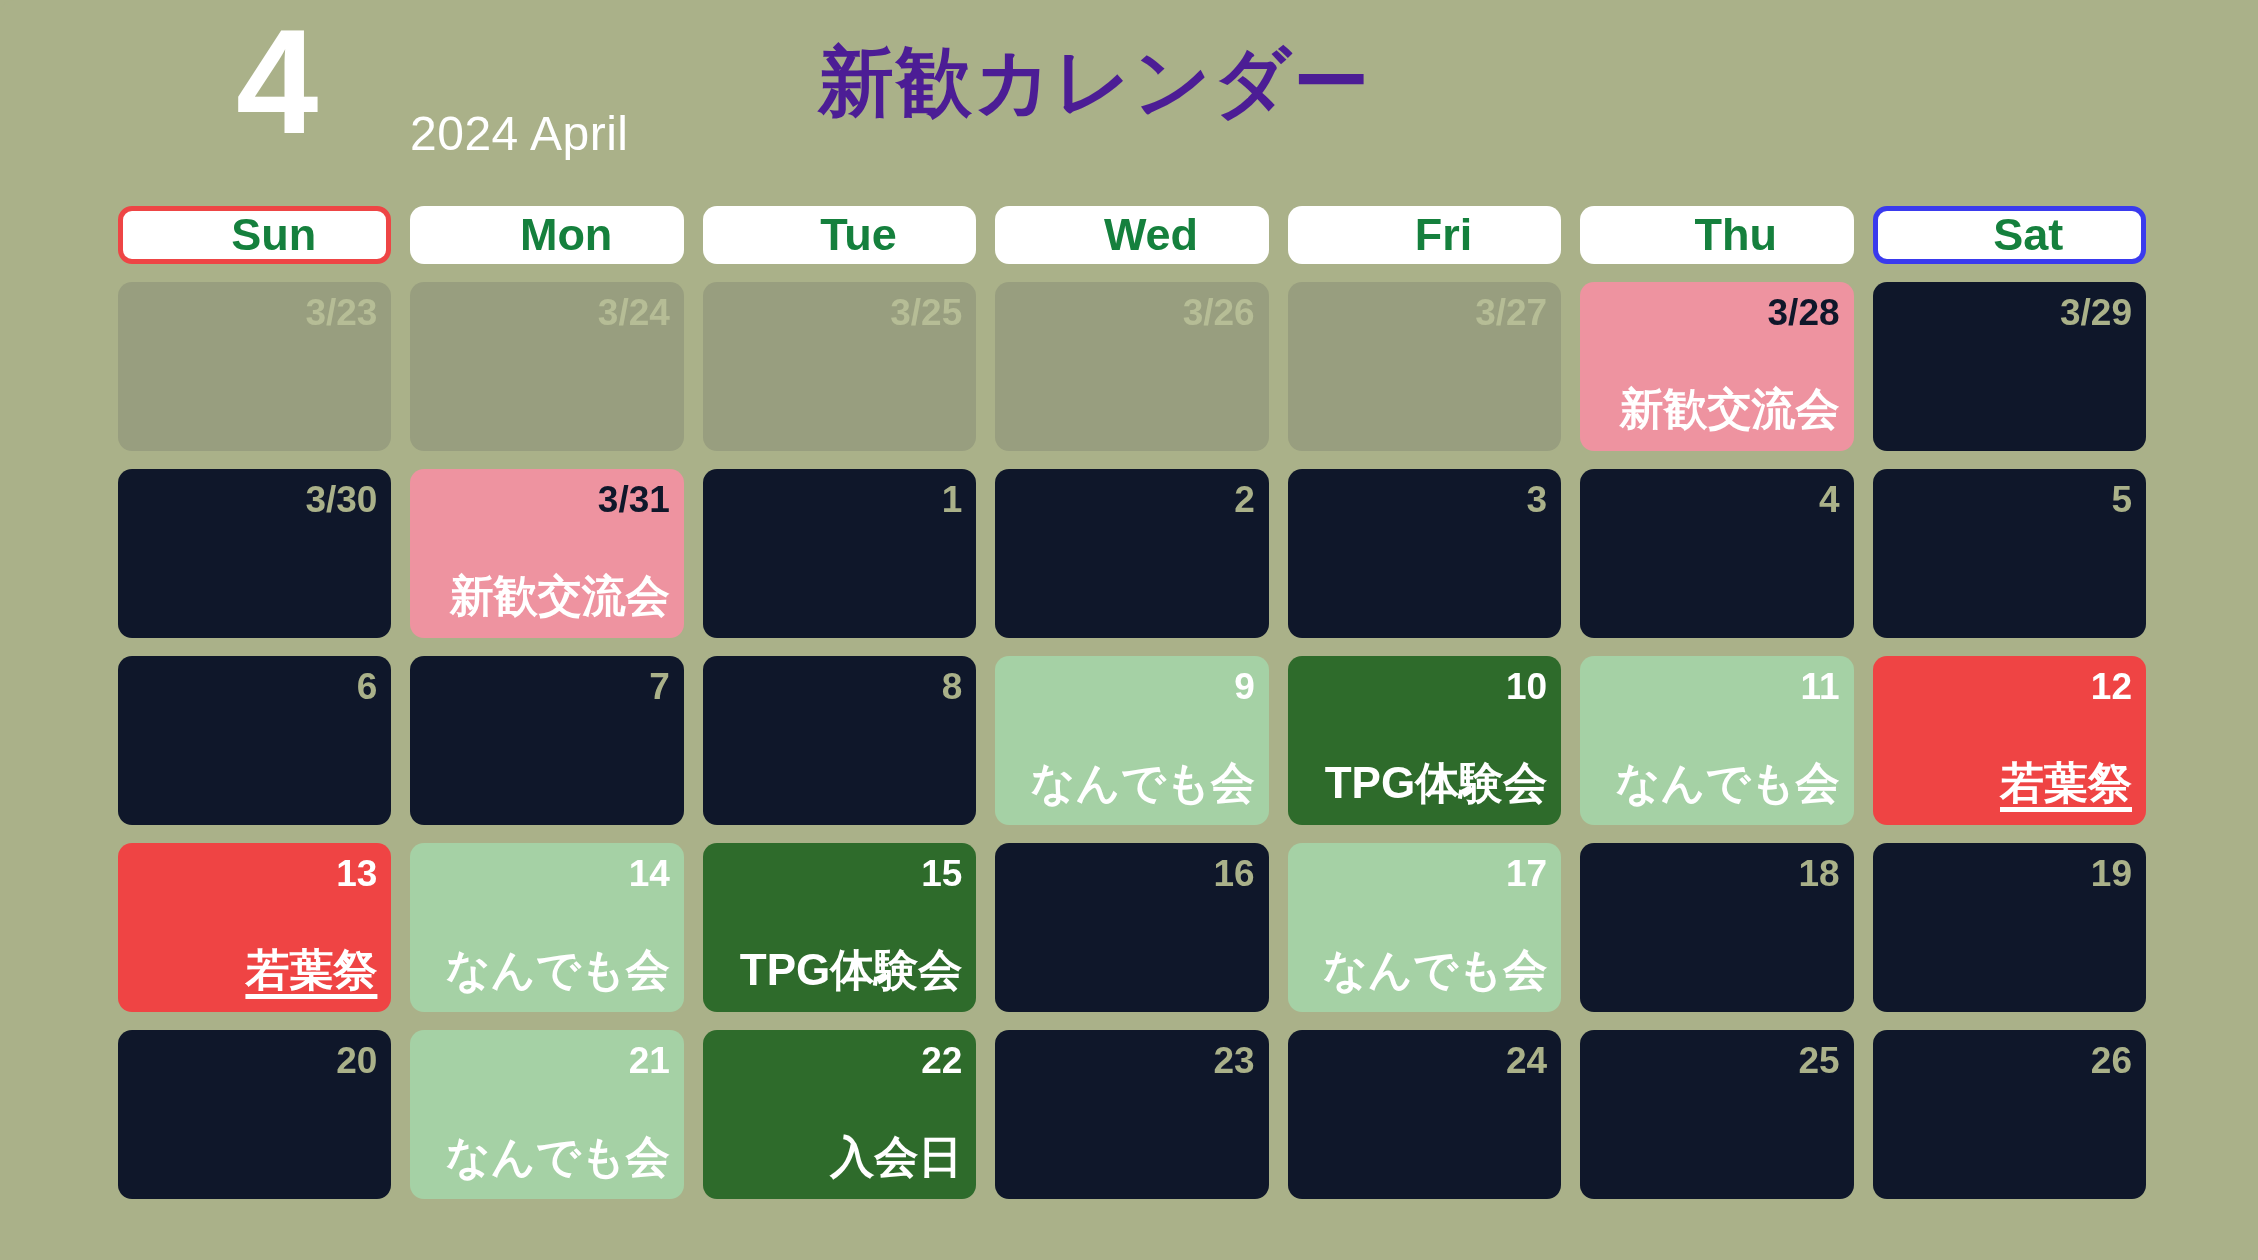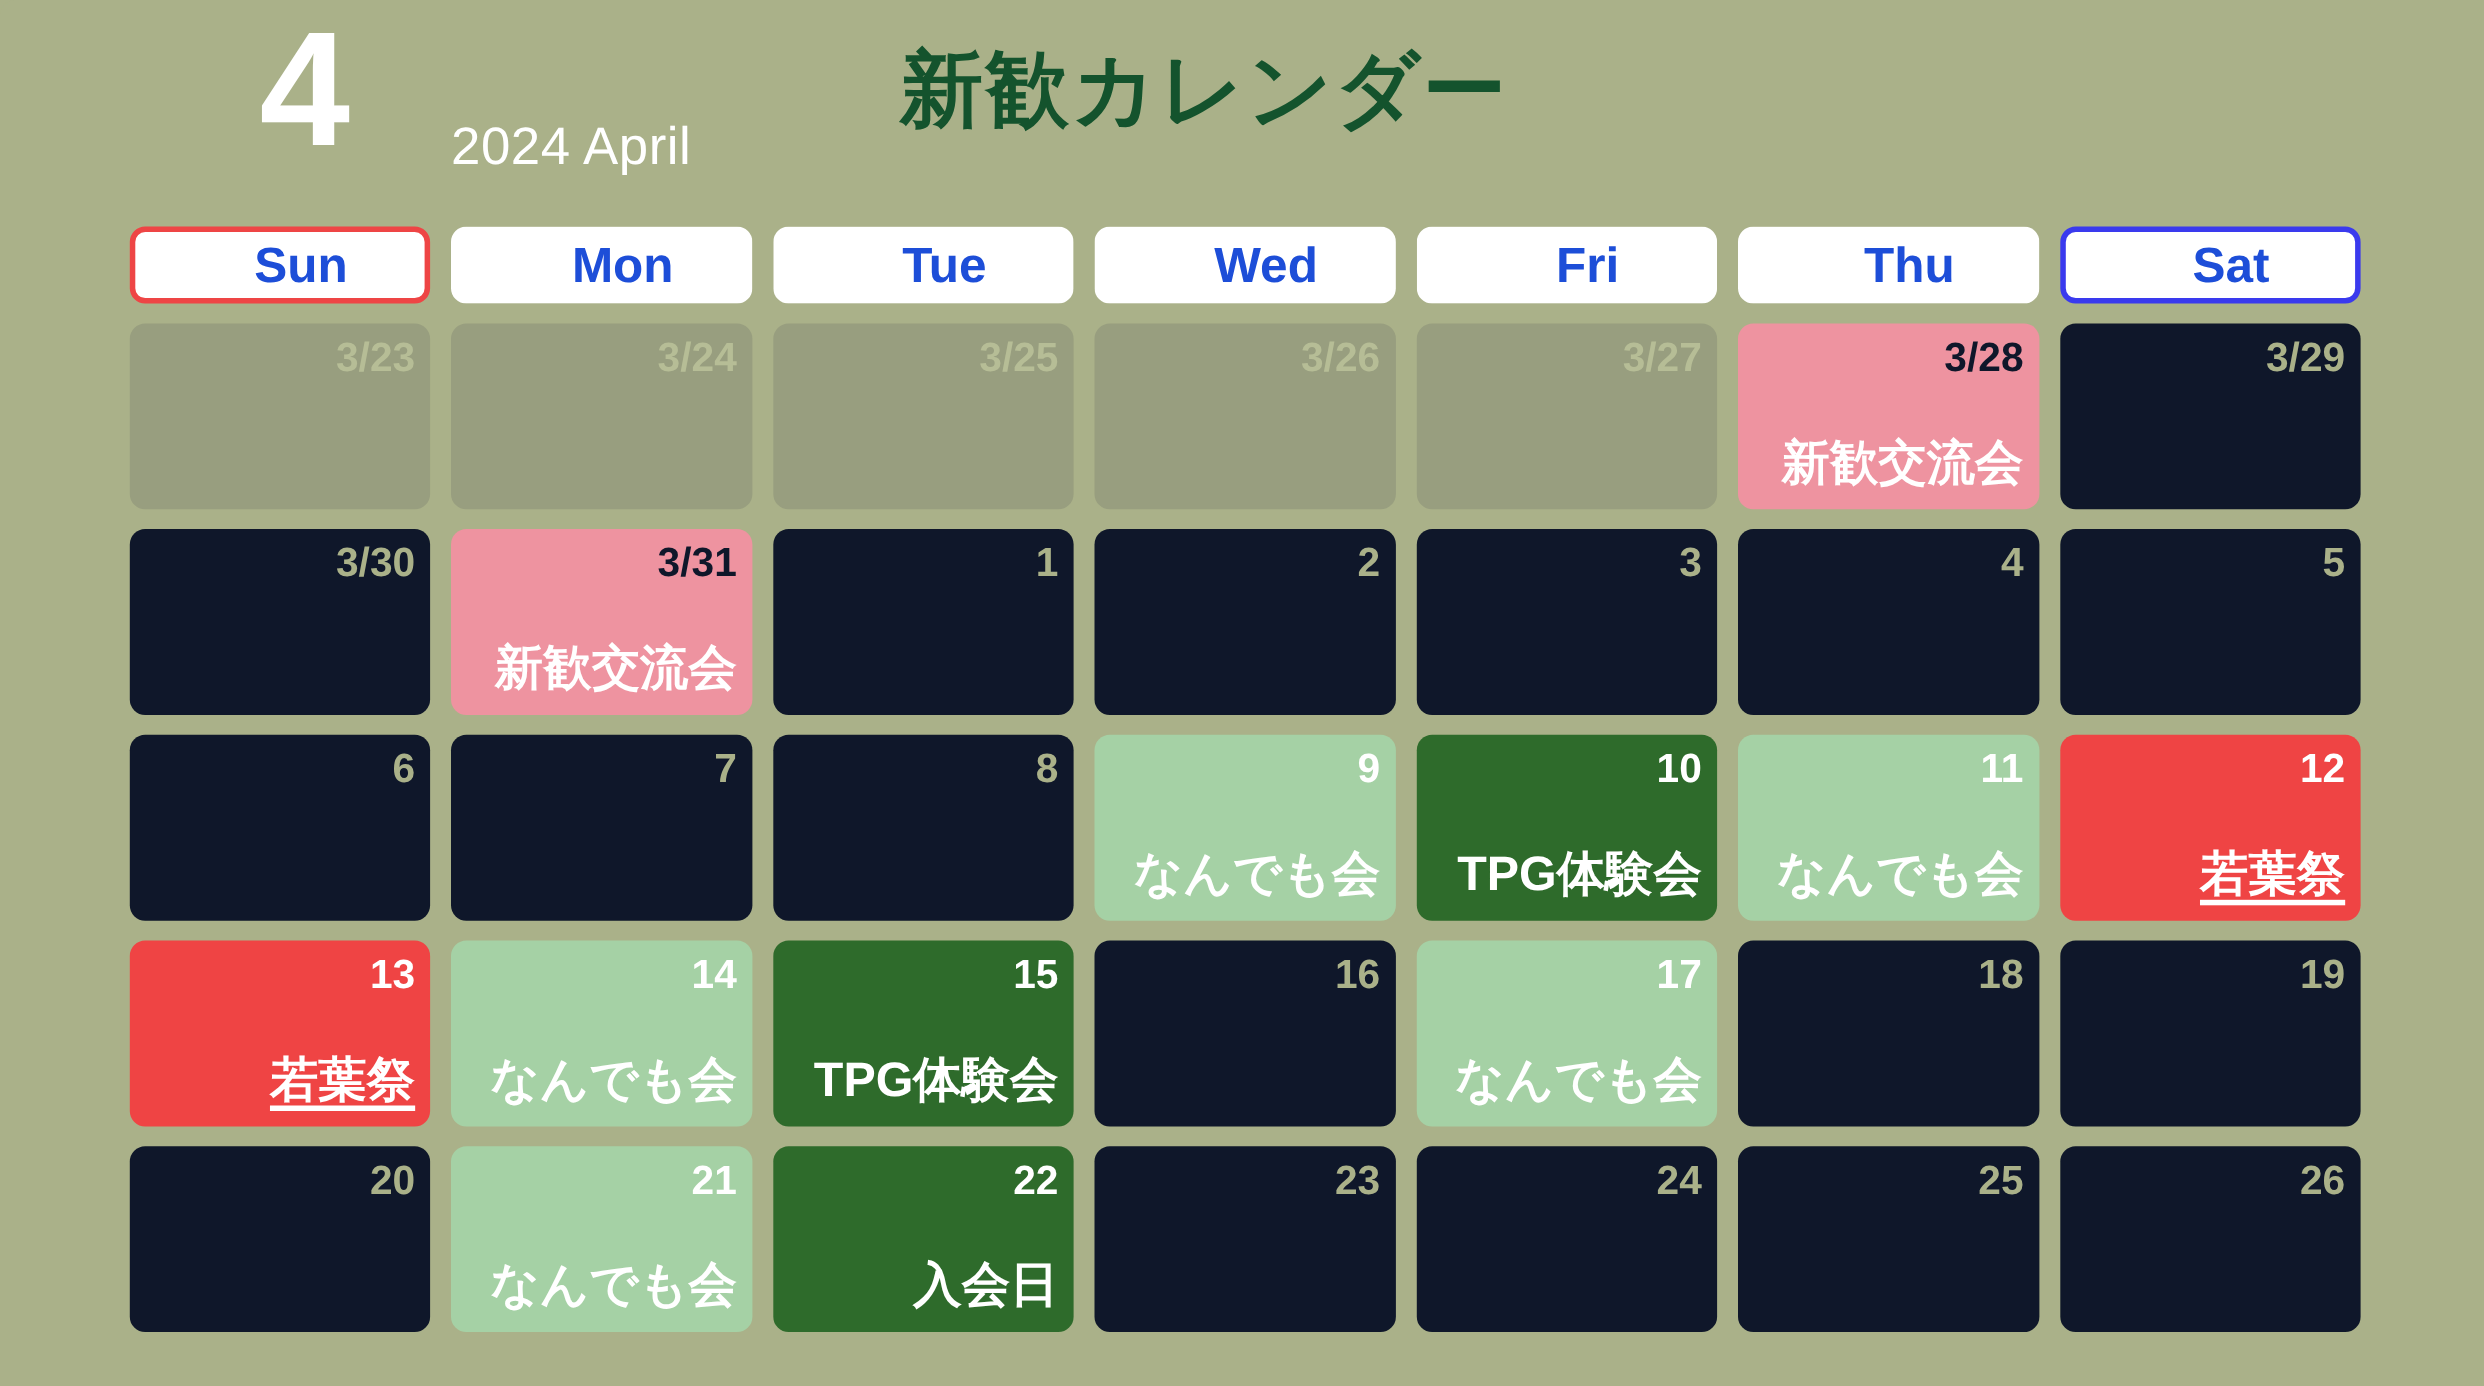--- a/index.html
+++ b/index.html
@@ -52,47 +52,47 @@
     letter-spacing: 0.5px;
     text-align: right;
   }
   .cal-title {
     position: absolute;
     left: 818px;
     top: 42px;
     font-size: 76px;
     line-height: 80px;
     font-weight: 700;
-    color: #14532d;
+    color: #4c1d95;
     letter-spacing: 2px;
   }
 
   
   .grid {
     position: absolute;
     left: 118px;
     top: 206px;
     width: 2028px;
     display: grid;
     grid-template-columns: repeat(7, 1fr);
     column-gap: 19px;
     row-gap: 18px;
   }
 
   
   .weekday {
-    height: 70px;
+    height: 58px;
     background: #ffffff;
     border-radius: 14px;
     display: flex;
     align-items: center;
     justify-content: center;
     font-size: 45px;
     font-weight: 700;
-    color: #1d4ed8;
+    color: #15803d;
     box-sizing: border-box;
     border: 5px solid transparent;
     padding-left: 38px;
   }
   .weekday.sun {
     border-color: #ee4545;
   }
   .weekday.sat {
     border-color: #3a3aee;
   }

